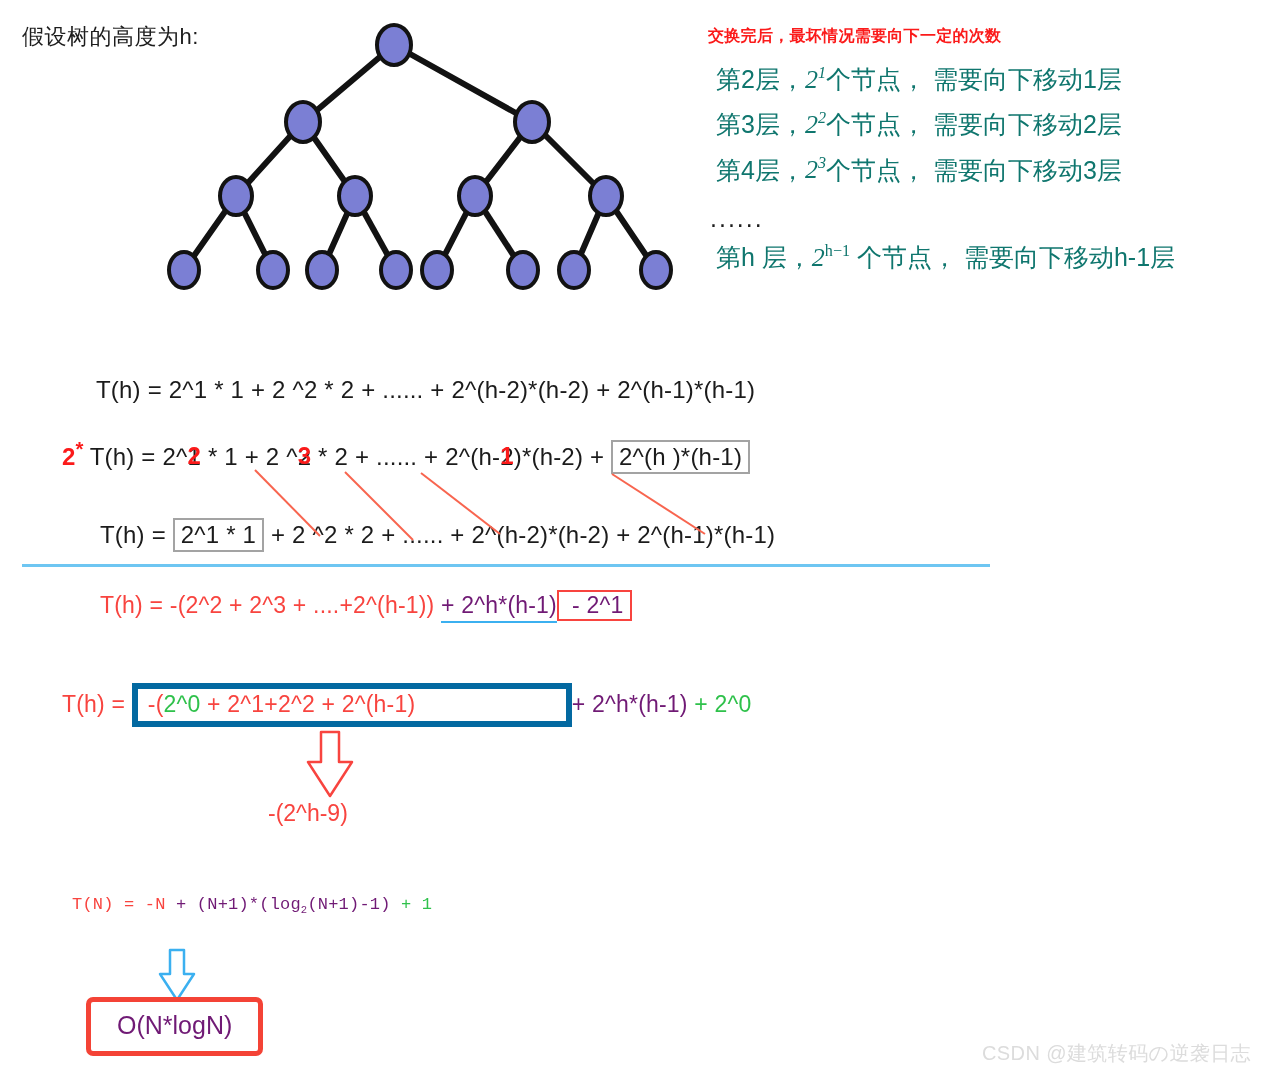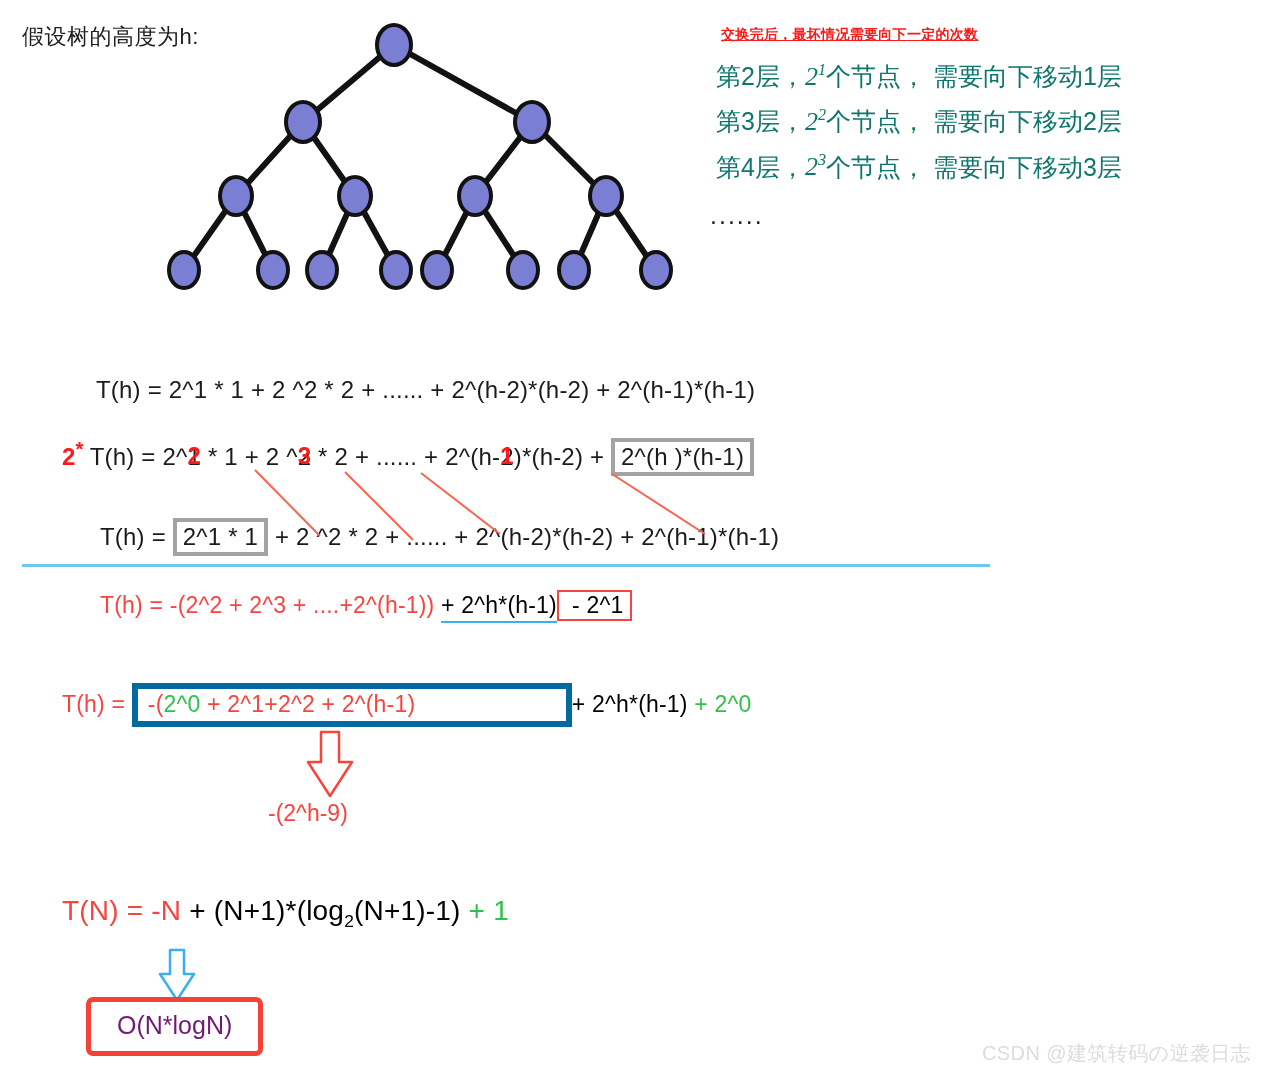--- a/index.html
+++ b/index.html
@@ -27,26 +27,25 @@
   }
 
   
   #tree-figure { left: 140px; top: 10px; width: 560px; height: 295px; }
   #tree-figure svg { display: block; }
 
   
   #levels-panel { left: 700px; top: 18px; width: 560px; }
   #levels-title {
     color: #fb1a1a;
-    font-size: 14px;
+    font-size: 16px;
     font-weight: 700;
     letter-spacing: 0.3px;
-    margin: 8px 0 16px 21px;
-    white-space: nowrap;
-    text-decoration: underline;
+    margin: 8px 0 16px 8px;
+    white-space: nowrap;
   }
   .level-line {
     font-size: 25px;
     color: #0f766e;
     margin: 0 0 13px 16px;
     white-space: nowrap;
     line-height: 1.18;
   }
   .level-line .pw {
     font-family: "Liberation Serif", "DejaVu Serif", serif;
@@ -69,25 +68,25 @@
   .eq {
     white-space: nowrap;
     font-size: 24px;
     letter-spacing: 0.2px;
   }
   #eq1 { left: 96px; top: 348px; margin-top: 28px; }
   #eq2 { left: 62px; top: 438px; }
   #eq3 { left: 100px; top: 518px; }
   #eq4 { left: 100px; top: 590px; font-size: 23px; }
   #eq5 { left: 62px; top: 683px; font-size: 23px; }
-  #eq-final { left: 62px; top: 895px; font-size: 28px; }
+  #eq-final { left: 72px; top: 895px; font-size: 17px; font-family: Liberation Mono, monospace; }
   #eq-arrow-text { left: 268px; top: 800px; font-size: 23px; color: #f8443f; }
 
   .red { color: #f8443f; }
-  .blue { color: #000000; }
+  .blue { color: #701a75; }
   .green { color: #2fc14b; }
   .blk { color: #1b1b1b; }
 
   .mul2 {
     color: #fb1a1a;
     font-size: 24px;
     font-weight: 700;
     margin-right: 6px;
   }
   .mul2 sup { font-size: 0.85em; }
@@ -97,21 +96,21 @@
   .ovr .under { color: #1b1b1b; }
   .ovr .over {
     position: absolute;
     left: 0; top: -1px;
     color: #fb1a1a;
     font-weight: 700;
   }
 
   
   .box-blue {
-    border: 4px solid #a3a3a3;
+    border: 2px solid #a3a3a3;
     padding: 2px 6px 3px 6px;
     display: inline-block;
     line-height: 1.05;
   }
   .box-red {
     border: 2px solid #f8443f;
     padding: 1px 7px 2px 13px;
     display: inline-block;
     line-height: 1.05;
   }
@@ -215,20 +214,23 @@
   <div class="level-line">
     <span>第3层，</span><span class="pw"><span>2</span><sup>2</sup></span><span>个节点，</span> <span>需要向下移动2层</span>
   </div>
 
   <div class="level-line">
     <span>第4层，</span><span class="pw"><span>2</span><sup>3</sup></span><span>个节点，</span> <span>需要向下移动3层</span>
   </div>
 
   <div id="level-ellipsis">......</div>
 
+  <div class="level-line">
+    <span>第h 层，</span><span class="pw"><span>2</span><sup class="upr">h−1</sup></span><span> 个节点，</span> <span>需要向下移动h-1层</span>
+  </div>
 </div>
 
 <div class="abs eq" id="eq1">
   <span class="blk">T(h) = </span><span class="blk">2^1 * 1  + 2 ^2 * 2 + ...... + 2^(h-2)*(h-2) + 2^(h-1)*(h-1)</span>
 </div>
 
 <div class="abs eq" id="eq2">
   <span class="mul2"><span>2</span><sup>*</sup></span><span class="blk">T(h) = </span><span class="blk">2^</span><span class="ovr"><span class="under">1</span><span class="over">2</span></span><span class="blk"> * 1  + 2 ^</span><span class="ovr"><span class="under">2</span><span class="over">3</span></span><span class="blk"> * 2 + ...... + 2^(h-</span><span class="ovr"><span class="under">2</span><span class="over">1</span></span><span class="blk">)*(h-2) + </span><span class="box-blue blk">2^(h   )*(h-1)</span>
 </div>
 

